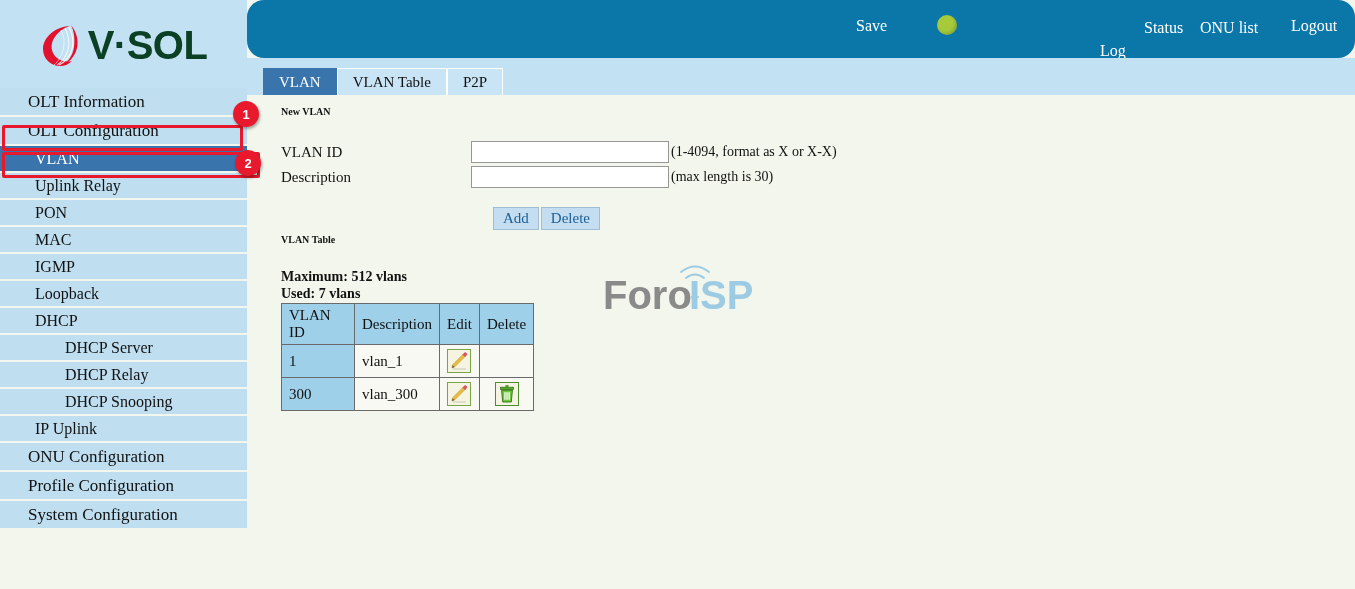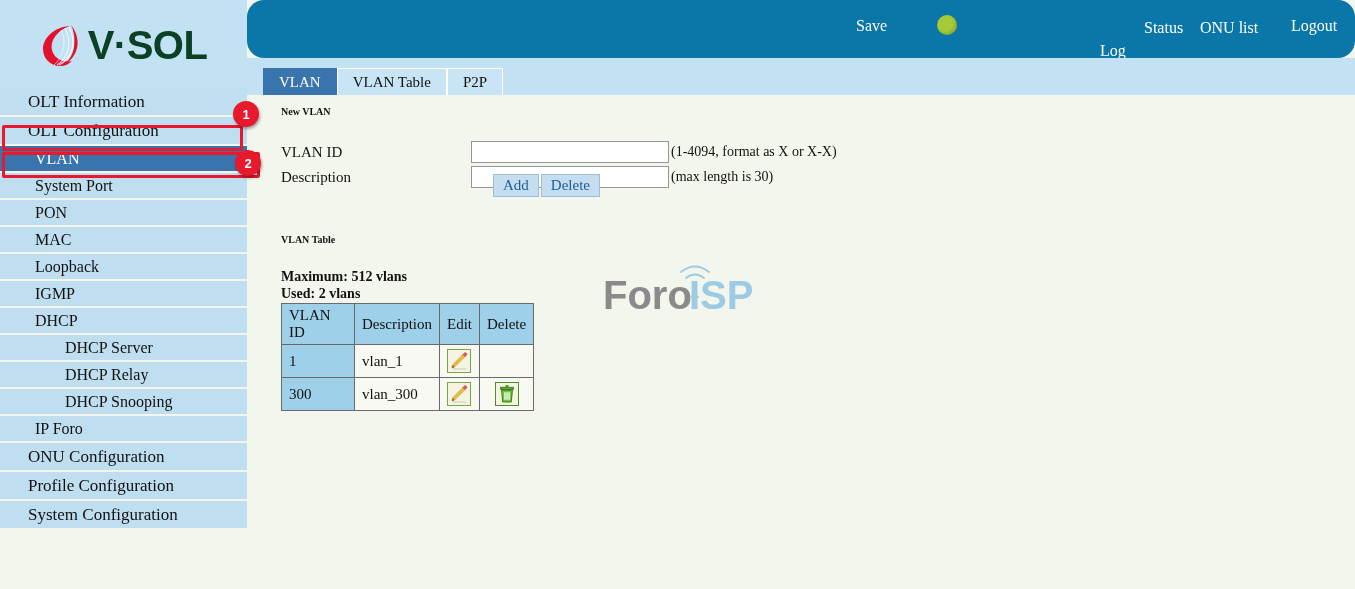--- a/index.html
+++ b/index.html
@@ -202,21 +202,21 @@
   .hint {
     position: absolute;
     font-size: 14px;
     color: #111111;
   }
   #hint-vlan-id { left: 424px; top: 49px; }
   #hint-desc { left: 424px; top: 74px; }
 
   #btn-row {
     position: absolute;
-    left: 224px; top: 79px;
+    left: 224px; top: 112px;
     display: flex;
     padding-left: 22px;
   }
   .btn {
     background: #c5ddf0;
     border: 1px solid #9fbdd4;
     color: #1b5f96;
     font-family: "Liberation Serif", serif;
     font-size: 15px;
     padding: 2px 9px 3px 9px;
@@ -321,30 +321,30 @@
       <div class="tab active">VLAN</div>
       <div class="tab">VLAN Table</div>
       <div class="tab">P2P</div>
     </div>
   </div>
 
   <div id="sidebar">
     <div class="nav-item lvl0">OLT Information</div>
     <div class="nav-item lvl0">OLT Configuration</div>
     <div class="nav-item lvl1 selected">VLAN</div>
-    <div class="nav-item lvl1">System Port</div>
+    <div class="nav-item lvl1">Uplink Relay</div>
     <div class="nav-item lvl1">PON</div>
     <div class="nav-item lvl1">MAC</div>
+    <div class="nav-item lvl1">IGMP</div>
     <div class="nav-item lvl1">Loopback</div>
-    <div class="nav-item lvl1">IGMP</div>
     <div class="nav-item lvl1">DHCP</div>
     <div class="nav-item lvl2">DHCP Server</div>
     <div class="nav-item lvl2">DHCP Relay</div>
     <div class="nav-item lvl2">DHCP Snooping</div>
-    <div class="nav-item lvl1">IP Foro</div>
+    <div class="nav-item lvl1">IP Uplink</div>
     <div class="nav-item lvl0">ONU Configuration</div>
     <div class="nav-item lvl0">Profile Configuration</div>
     <div class="nav-item lvl0">System Configuration</div>
   </div>
 
   <div id="content">
 
     <div class="section-title" id="title-new-vlan">New VLAN</div>
 
     <div class="form-label" id="lbl-vlan-id">VLAN ID</div>
@@ -355,21 +355,21 @@
     <input class="text-input" id="in-desc" type="text" value="" style="">
     <div class="hint" id="hint-desc">(max length is 30)</div>
 
     <div id="btn-row">
       <button class="btn">Add</button>
       <button class="btn">Delete</button>
     </div>
 
     <div class="section-title" id="title-vlan-table">VLAN Table</div>
     <div class="stat-line" id="stat-max">Maximum: 512 vlans</div>
-    <div class="stat-line" id="stat-used">Used: 2 vlans</div>
+    <div class="stat-line" id="stat-used">Used: 7 vlans</div>
 
     <table id="vlan-table">
       <thead>
         <tr>
           <th>VLAN ID</th>
           <th>Description</th>
           <th>Edit</th>
           <th>Delete</th>
         </tr>
       </thead>

